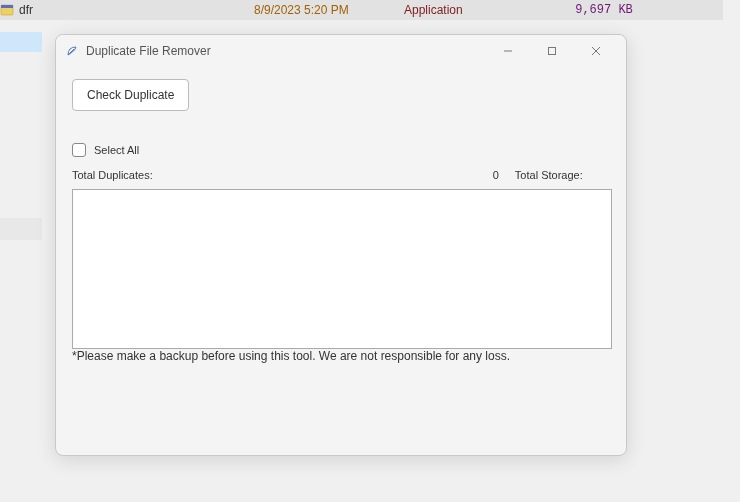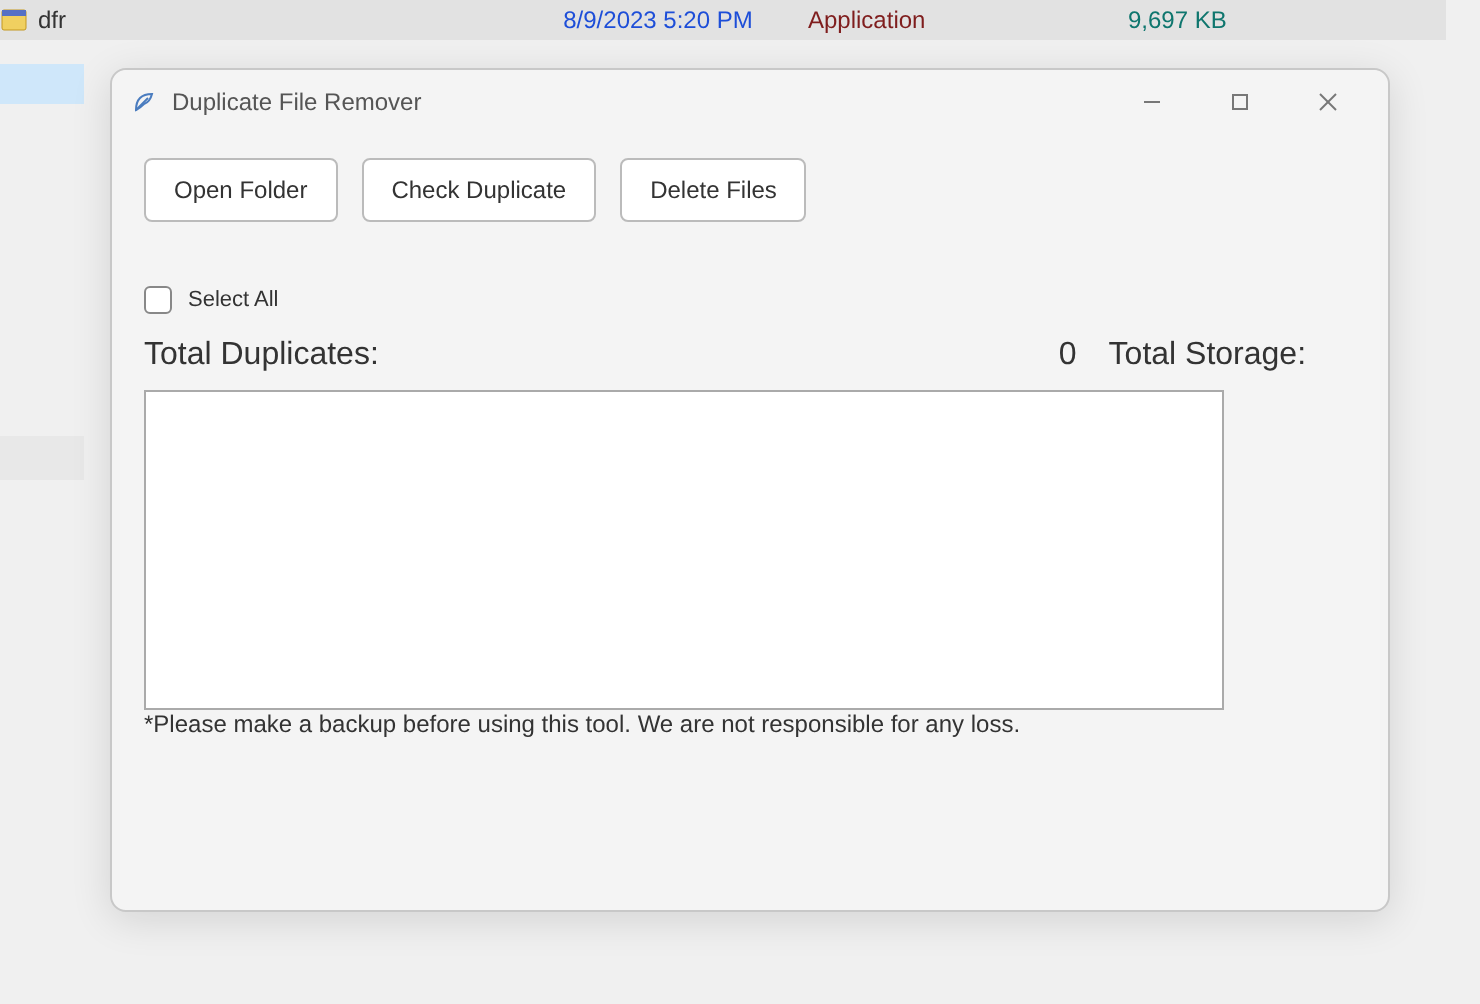--- a/index.html
+++ b/index.html
@@ -33,31 +33,31 @@
       display: flex;
       align-items: center;
       justify-content: center;
     }
     .explorer-name {
       flex: 0 0 235px;
       color: #333;
     }
     .explorer-date {
       flex: 0 0 150px;
-      color: #1d4ed8;
-      text-align: center;
+      color: #a16207;
     }
     .explorer-type {
       flex: 0 0 160px;
       color: #7f1d1d;
     }
     .explorer-size {
       flex: 0 0 80px;
-      text-align: left;
-      color: #0f766e;
+      text-align: center;
+      color: #701a75;
+      font-family: Liberation Mono, monospace;
     }
     .left-panel-highlight {
       position: absolute;
       top: 32px;
       left: 0;
       width: 42px;
       height: 20px;
       background: #cfe7fa;
     }
     .left-panel-light {
@@ -65,21 +65,21 @@
       top: 218px;
       left: 0;
       width: 42px;
       height: 22px;
       background: #e8e8e8;
     }
     .window {
       position: absolute;
       top: 34px;
       left: 55px;
-      width: 640px;
+      width: 572px;
       height: 422px;
       background: #f4f4f4;
       border: 1px solid #c8c8c8;
       border-radius: 8px;
       box-shadow: 0 4px 20px rgba(0,0,0,0.12);
       display: flex;
       flex-direction: column;
     }
     .titlebar {
       height: 32px;
@@ -149,21 +149,21 @@
       background: #fff;
       cursor: pointer;
     }
     .select-label {
       color: #333;
       font-size: 11px;
     }
     .stats-row {
       display: flex;
       margin-bottom: 8px;
-      font-size: 16px;
+      font-size: 11px;
       color: #333;
     }
     .stats-dup-label {
       flex: 0 0 auto;
     }
     .stats-dup-value {
       margin-left: 340px;
     }
     .stats-storage {
       margin-left: 16px;
@@ -223,23 +223,21 @@
         <svg width="10" height="10" viewBox="0 0 10 10">
             <line x1="1" y1="1" x2="9" y2="9" stroke="currentColor" stroke-width="1"></line>
             <line x1="9" y1="1" x2="1" y2="9" stroke="currentColor" stroke-width="1"></line>
           </svg>
       </div>
     </div>
   </div>
 
   <div class="content">
     <div class="button-row">
-      <button class="btn">Open Folder</button>
       <button class="btn">Check Duplicate</button>
-      <button class="btn">Delete Files</button>
     </div>
 
     <div class="select-row">
       <div class="checkbox"></div>
       <span class="select-label">Select All</span>
     </div>
 
     <div class="stats-row">
       <span class="stats-dup-label">Total Duplicates:</span>
       <span class="stats-dup-value">0</span>

